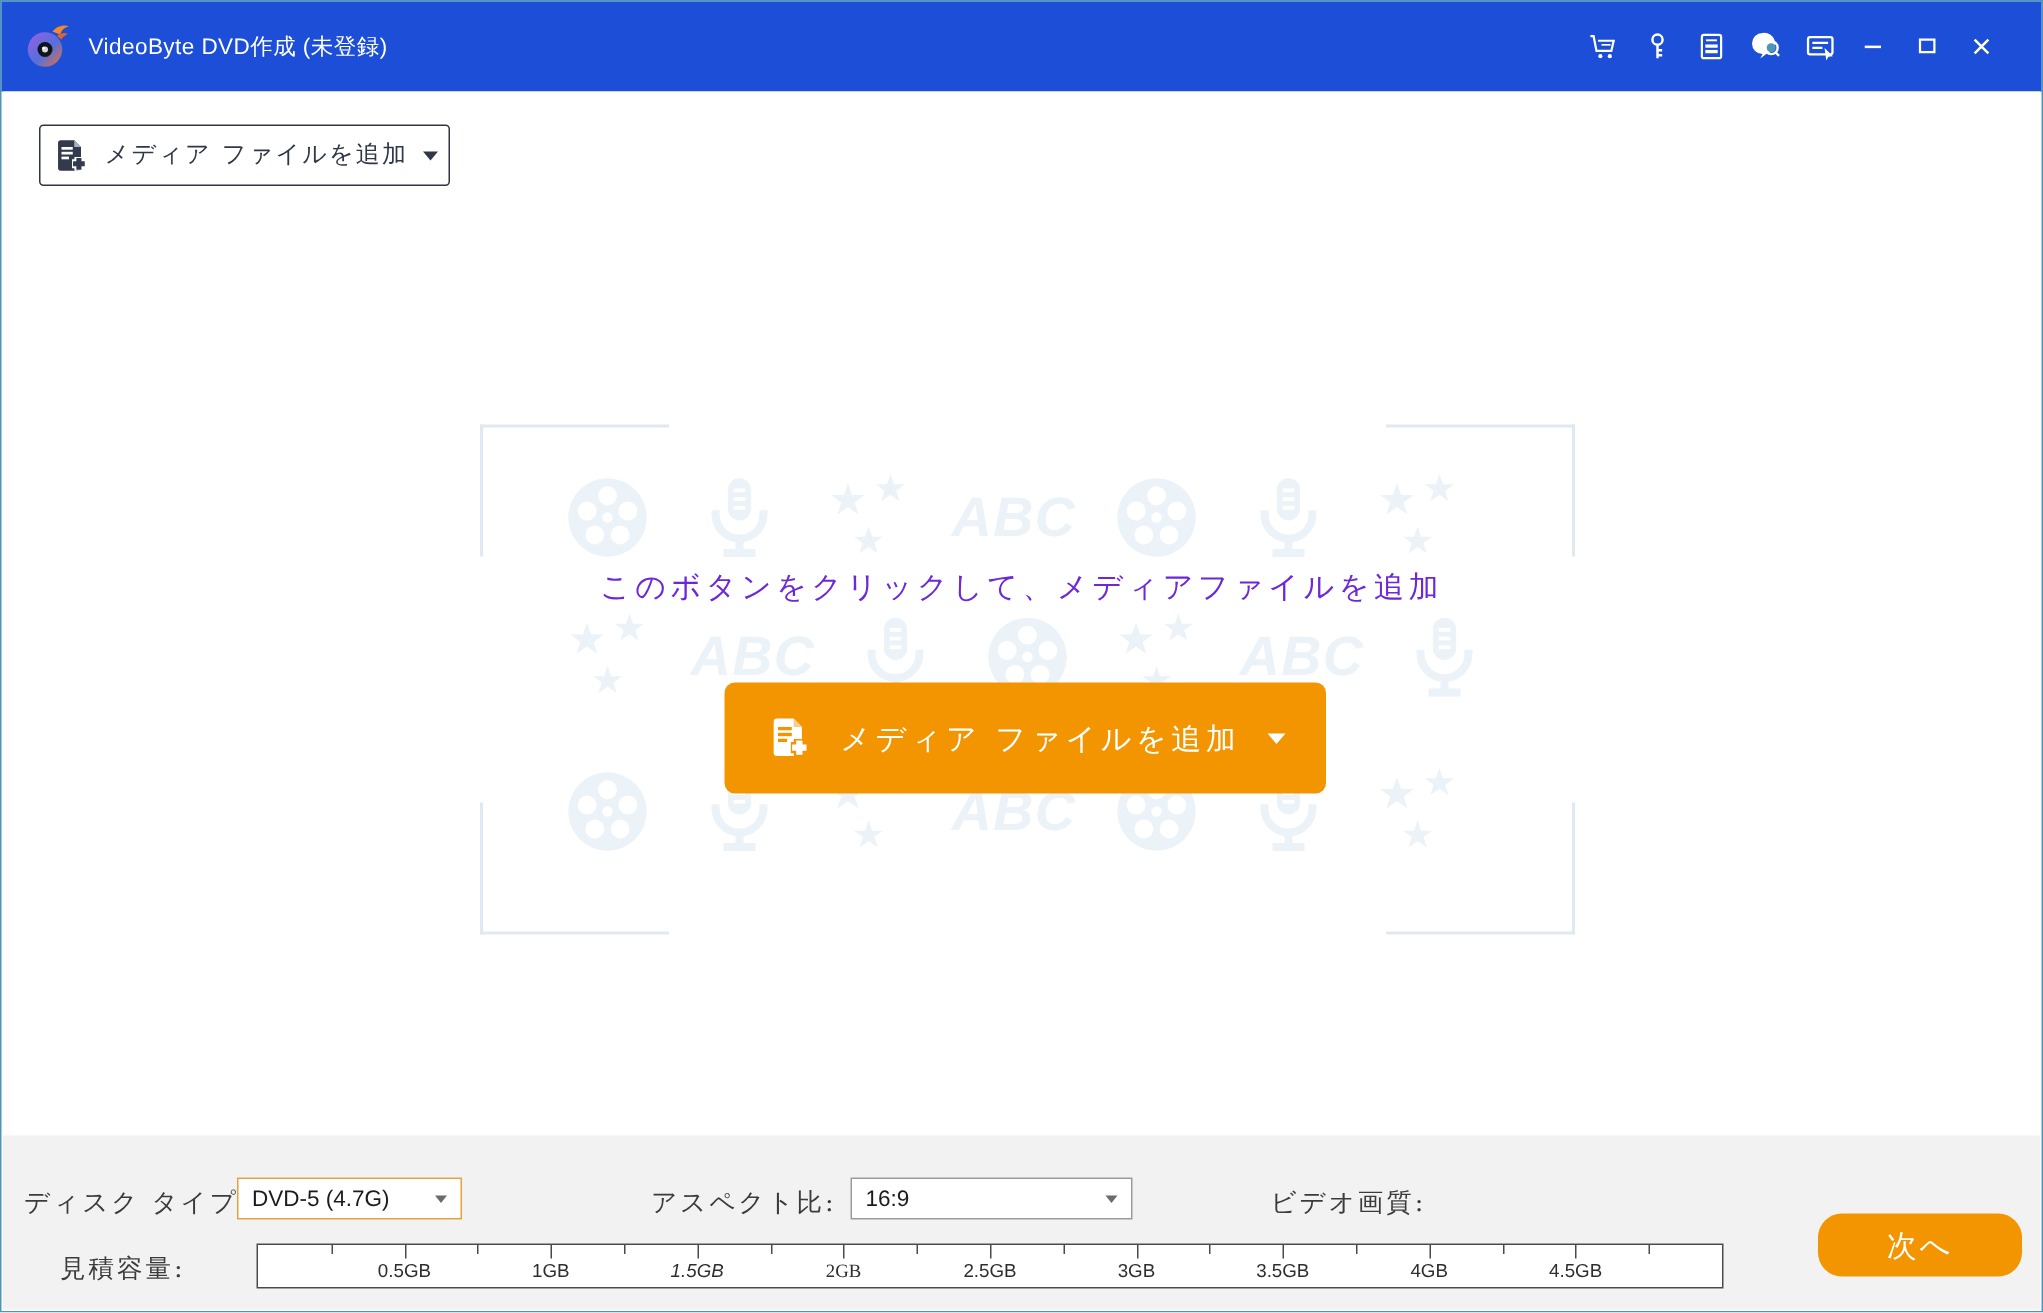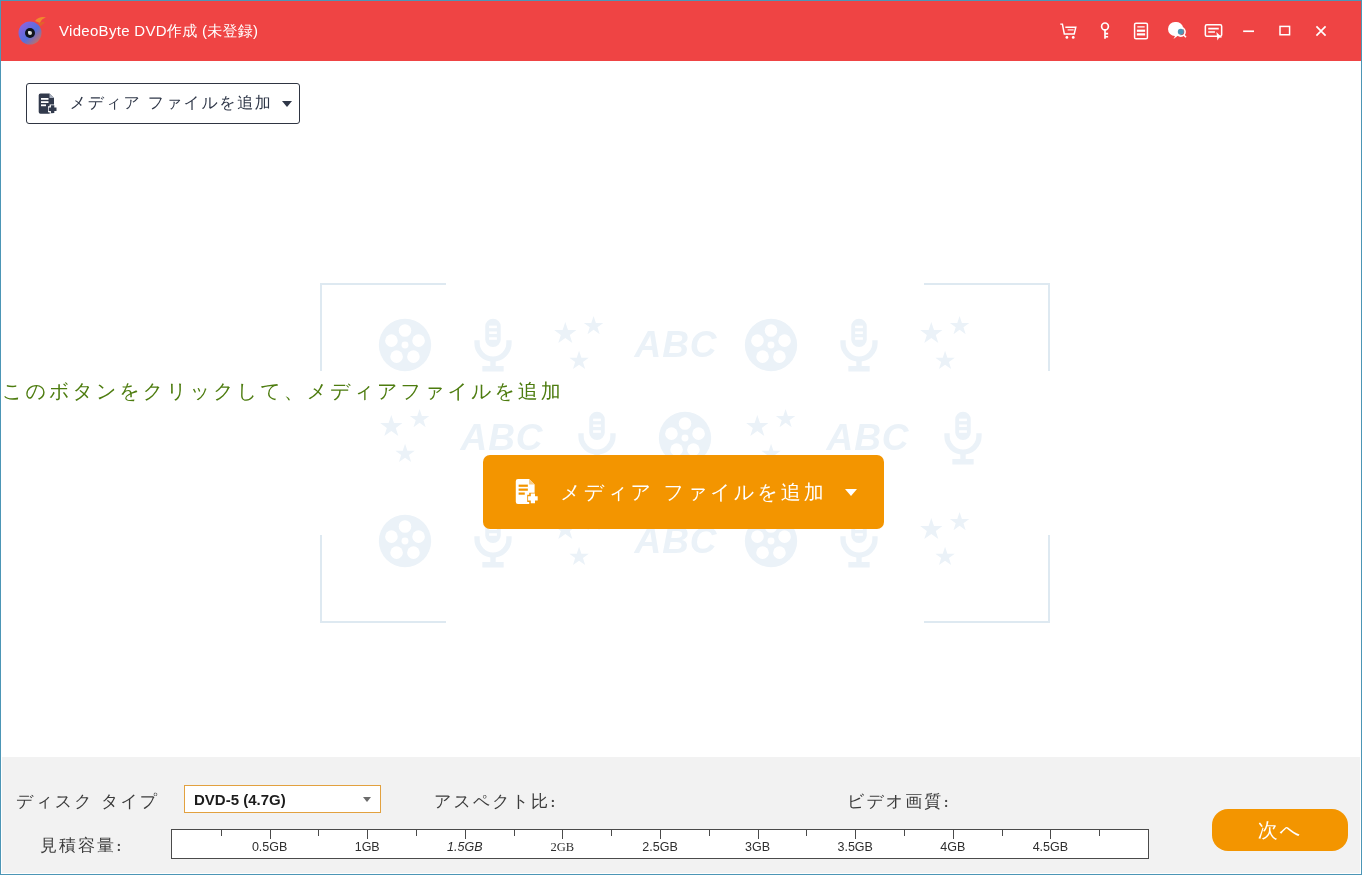--- a/index.html
+++ b/index.html
@@ -3,21 +3,21 @@
 <meta charset="utf-8">
 <style>
   * { margin:0; padding:0; box-sizing:border-box; }
   html,body { width:1362px; height:875px; overflow:hidden; background:#fff;
     font-family:"Liberation Sans", sans-serif; }
   .window { position:relative; width:1362px; height:875px;
     border:1px solid #4C96B6; background:#fff; }
 
   
   .titlebar { position:absolute; top:0; left:0; right:0; height:60px;
-    background:#ef4444; display:flex; align-items:center; padding:0 28px 0 14px; }
+    background:#1d4ed8; display:flex; align-items:center; padding:0 28px 0 14px; }
   .app-logo { width:34px; height:34px; margin-right:10px; flex:0 0 auto; }
   .tb-title { color:#fff; font-size:15px; letter-spacing:.3px; }
   .tb-spacer { flex:1; }
   .tb-btn { width:24px; height:24px; margin-left:12px; display:flex;
     align-items:center; justify-content:center; cursor:pointer; flex:0 0 auto; }
   .tb-btn svg { display:block; }
 
   
   .content { position:absolute; top:60px; left:1px; right:1px; height:698px; background:#fff; }
 
@@ -42,22 +42,22 @@
   .wm-layer { position:absolute; inset:0; z-index:1; pointer-events:none; }
   .wm-row { position:absolute; display:flex; gap:26px; align-items:center; }
   .wm-row0 { left:372px; top:253px; }
   .wm-row1 { left:374px; top:346px; }
   .wm-row2 { left:372px; top:449px; }
   .wm { width:62px; height:62px; display:flex; align-items:center; justify-content:center; }
   .wm svg { width:62px; height:62px; display:block; }
   .wm-abc { width:76px; font-style:italic; font-weight:bold; font-size:37px;
     color:#EBF2F8; letter-spacing:1px; font-family:"Liberation Sans", sans-serif;text-align:center; }
 
-  .hint { position:absolute; left:0; right:0; top:317px; z-index:2;
-    color:#4d7c0f; font-family:"DejaVu Serif", serif; font-size:20px; letter-spacing:3px; }
+  .hint { position:absolute; left:0; right:0; top:317px; text-align:center; z-index:2;
+    color:#6d28d9; font-family:"DejaVu Serif", serif; font-size:20px; letter-spacing:3px; }
 
   .add-btn-orange { position:absolute; left:481px; top:394px; width:401px; height:74px;
     background:#F39500; border:none; border-radius:7px; z-index:3; cursor:pointer;
     display:flex; align-items:center; justify-content:center; gap:18px;
     color:#fff; font-family:"DejaVu Serif", serif; font-size:20px; letter-spacing:3px; }
   .add-btn-orange .caret { border-top-width:7px; border-left-width:6px; border-right-width:6px; }
 
   
   .bottombar { position:absolute; left:1px; right:1px; bottom:1px; height:116px; background:#F2F2F2;padding-left:32px; }
   .bb-label { position:absolute; color:#3b3b3b; font-family:"DejaVu Serif", serif;
@@ -65,21 +65,21 @@
   .lbl-disc { left:14px; top:33px; }
   .lbl-aspect { left:432px; top:33px; }
   .lbl-quality { left:845px; top:33px; }
   .lbl-capacity { left:14px; top:77px;margin-left:24px; }
 
   .dropdown { position:absolute; top:28px; height:28px; background:#fff;
     border:1px solid #9a9a9a; display:flex; align-items:center; cursor:pointer;
     padding:0 9px; font-size:15px; color:#1c1c1c; }
   .dropdown .caret { margin-left:auto; color:#6b6b6b; border-top-width:5px;
     border-left-width:4.5px; border-right-width:4.5px; }
-  .dd-disc { left:182px; width:197px; border-color:#E2A13F;font-weight:bold; }
+  .dd-disc { left:156px; width:150px; border-color:#E2A13F; }
   .dd-aspect { left:565px; width:188px; }
   .dd-quality { left:958px; width:187px; font-family:"DejaVu Serif", serif; letter-spacing:1px; }
 
   .meter { position:absolute; left:169px; top:72px; width:978px; height:30px;
     background:#fff; border:1px solid #4a4a4a; }
   .tick { position:absolute; top:0; width:1px; height:9px; background:#4a4a4a; }
   .tick.minor { height:6px; }
   .tick-label { position:absolute; top:10px; transform:translateX(-50%);
     font-size:12.5px; color:#2e2e2e; white-space:nowrap; }
 
@@ -377,20 +377,24 @@
   </div>
 
   <div class="bottombar">
     <div class="bb-label lbl-disc">ディスク タイプ</div>
     <div class="dropdown dd-disc">
       <span>DVD-5 (4.7G)</span>
       <span class="caret"></span>
     </div>
 
     <div class="bb-label lbl-aspect">アスペクト比:</div>
+    <div class="dropdown dd-aspect">
+      <span>16:9</span>
+      <span class="caret"></span>
+    </div>
 
     <div class="bb-label lbl-quality">ビデオ画質:</div>
 
     <div class="bb-label lbl-capacity">見積容量:</div>
     <div class="meter" id="meter">
         <div class="tick minor" style="left: 5%;"></div>
         <div class="tick" style="left: 10%;"></div>
         <div class="tick-label" style="left: 10%;">0.5GB</div>
         <div class="tick minor" style="left: 15%;"></div>
         <div class="tick" style="left: 20%;"></div>

